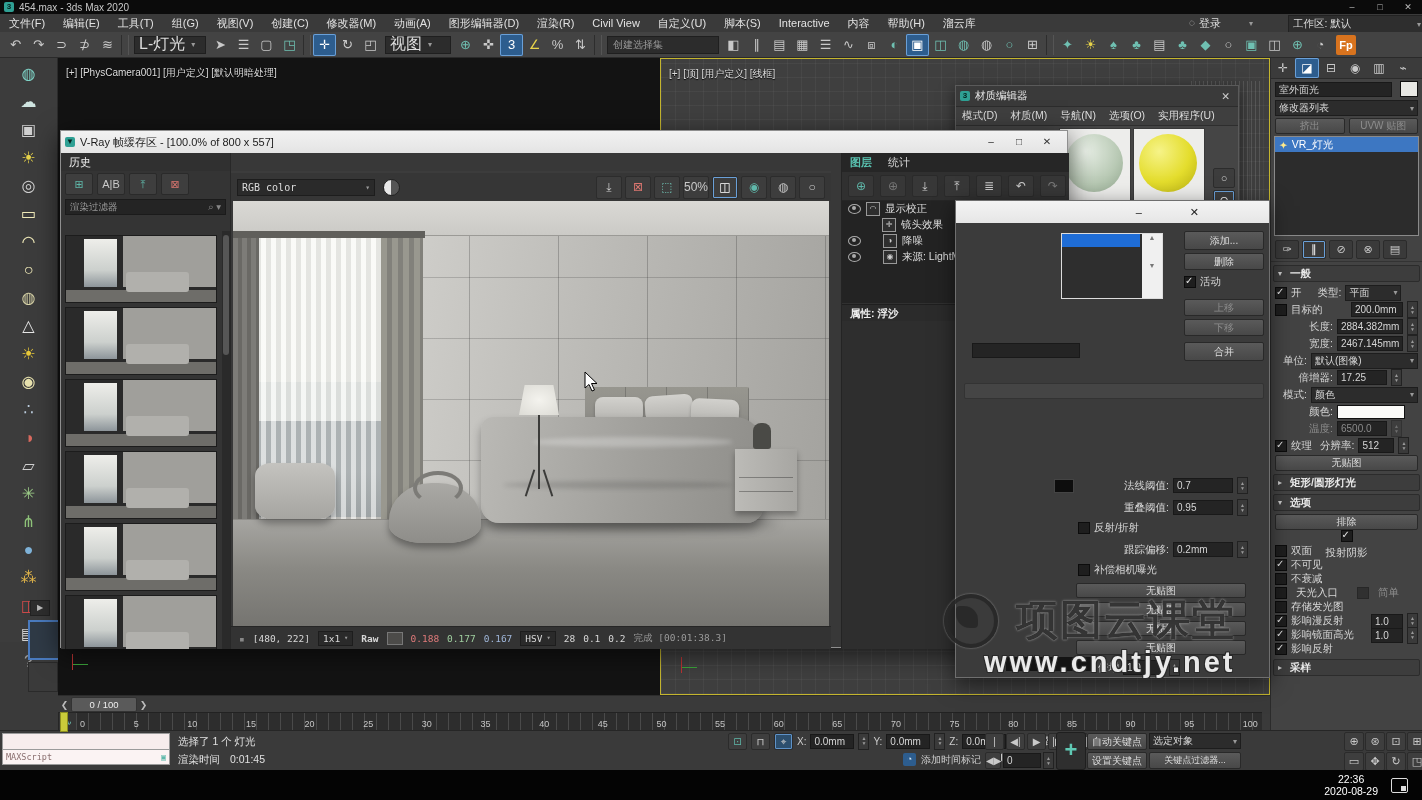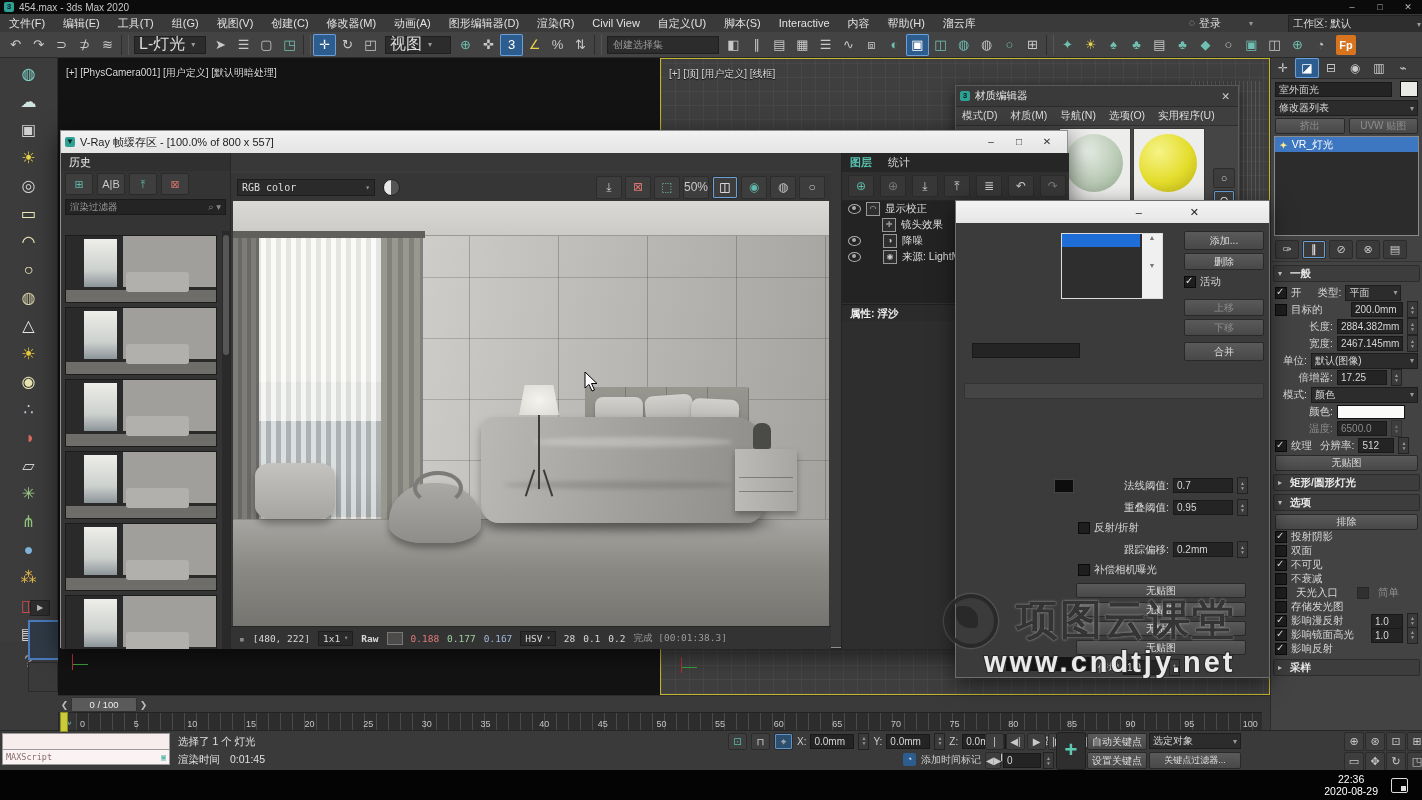--- a/index.html
+++ b/index.html
@@ -708,21 +708,21 @@
     <div class="crow">
         <span class="mbtn" style="flex:1;height:14px;">无贴图</span>
       </div>
 
     <div class="ro c">矩形/圆形灯光</div>
     <div class="ro">选项</div>
     <div class="crow">
         <span class="mbtn" style="flex:1;height:14px;">排除</span>
       </div>
 
-    <div class="crow" style="height:14px;">
+    <div class="crow" style="height:14px;flex-direction:column;">
         <i class="ck on"></i>
         <span>投射阴影</span>
       </div>
     <div class="crow" style="height:14px;">
         <i class="ck"></i>
         <span>双面</span>
       </div>
     <div class="crow" style="height:14px;">
         <i class="ck on"></i>
         <span>不可见</span>

